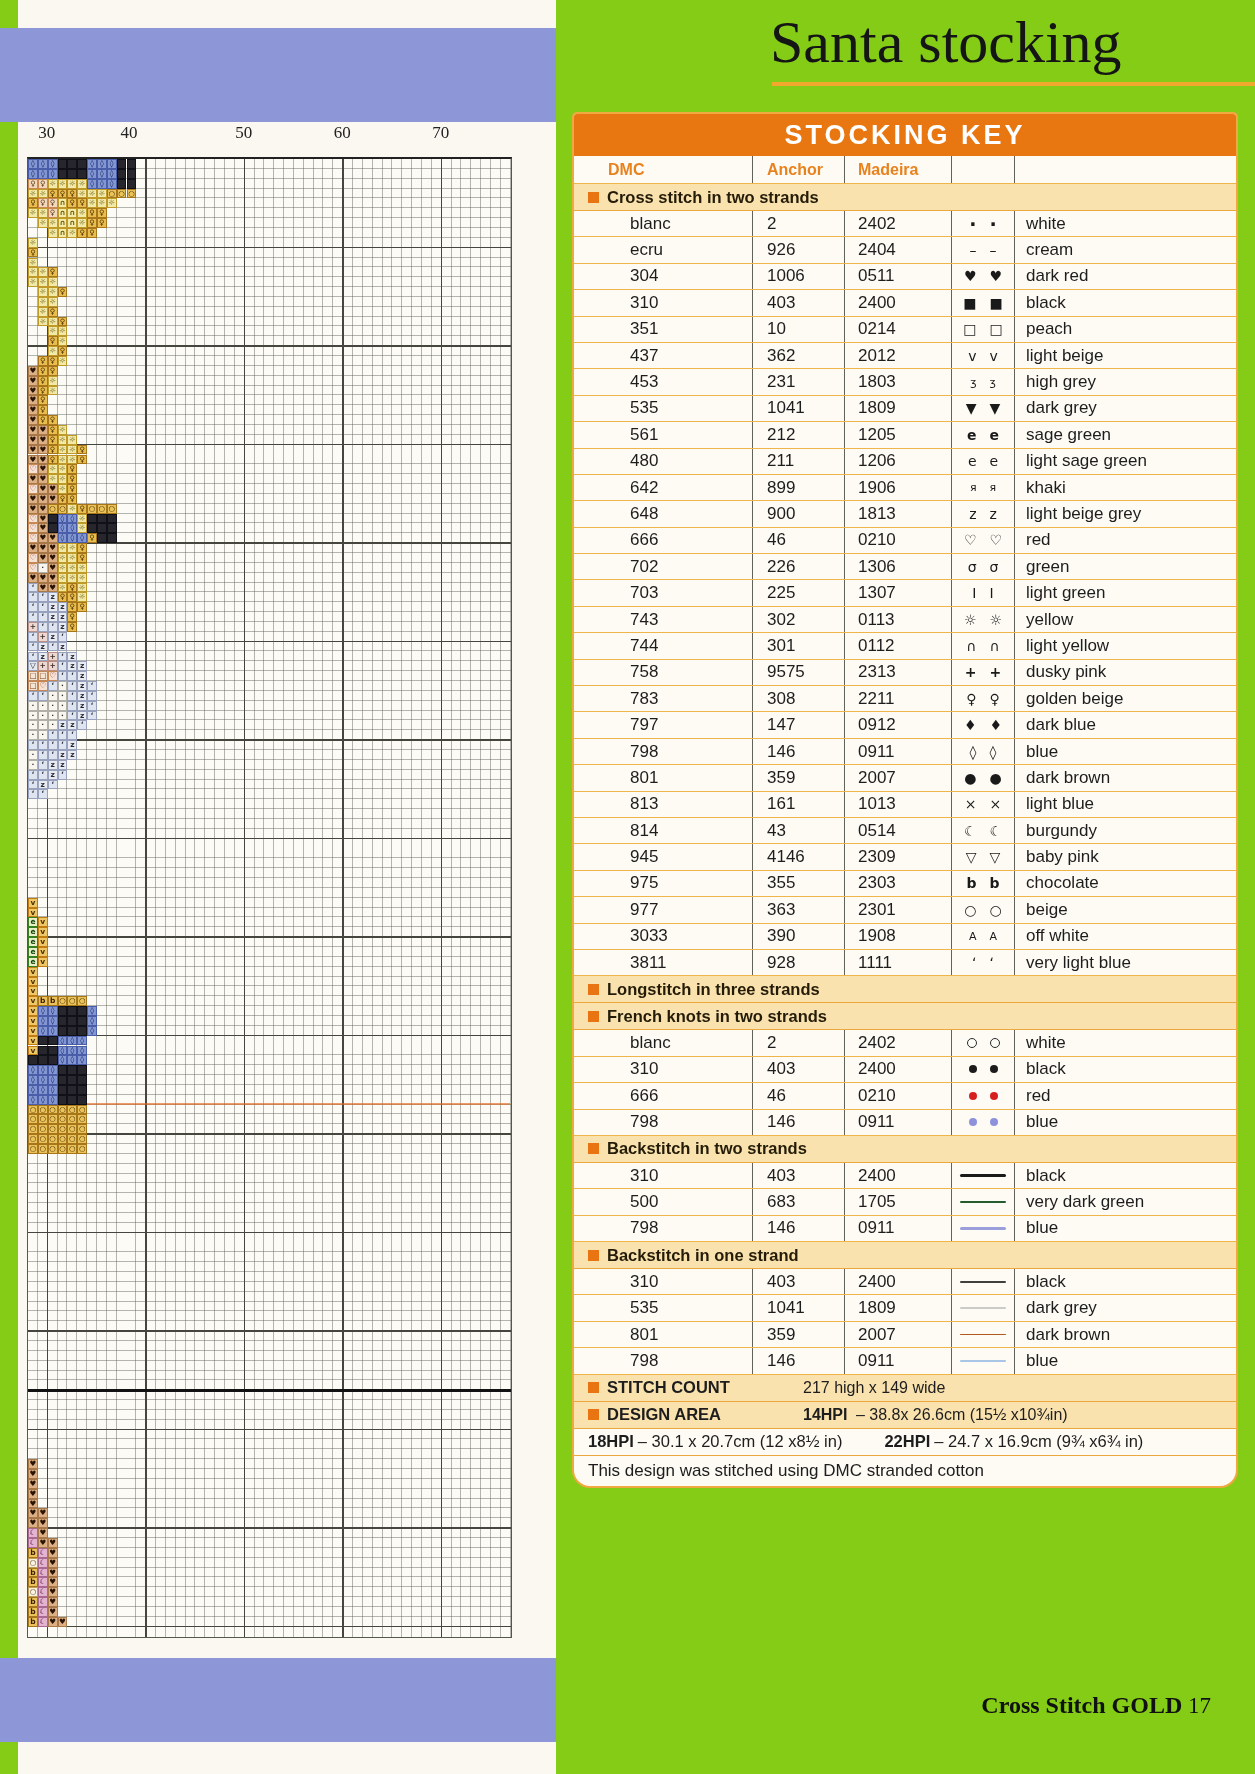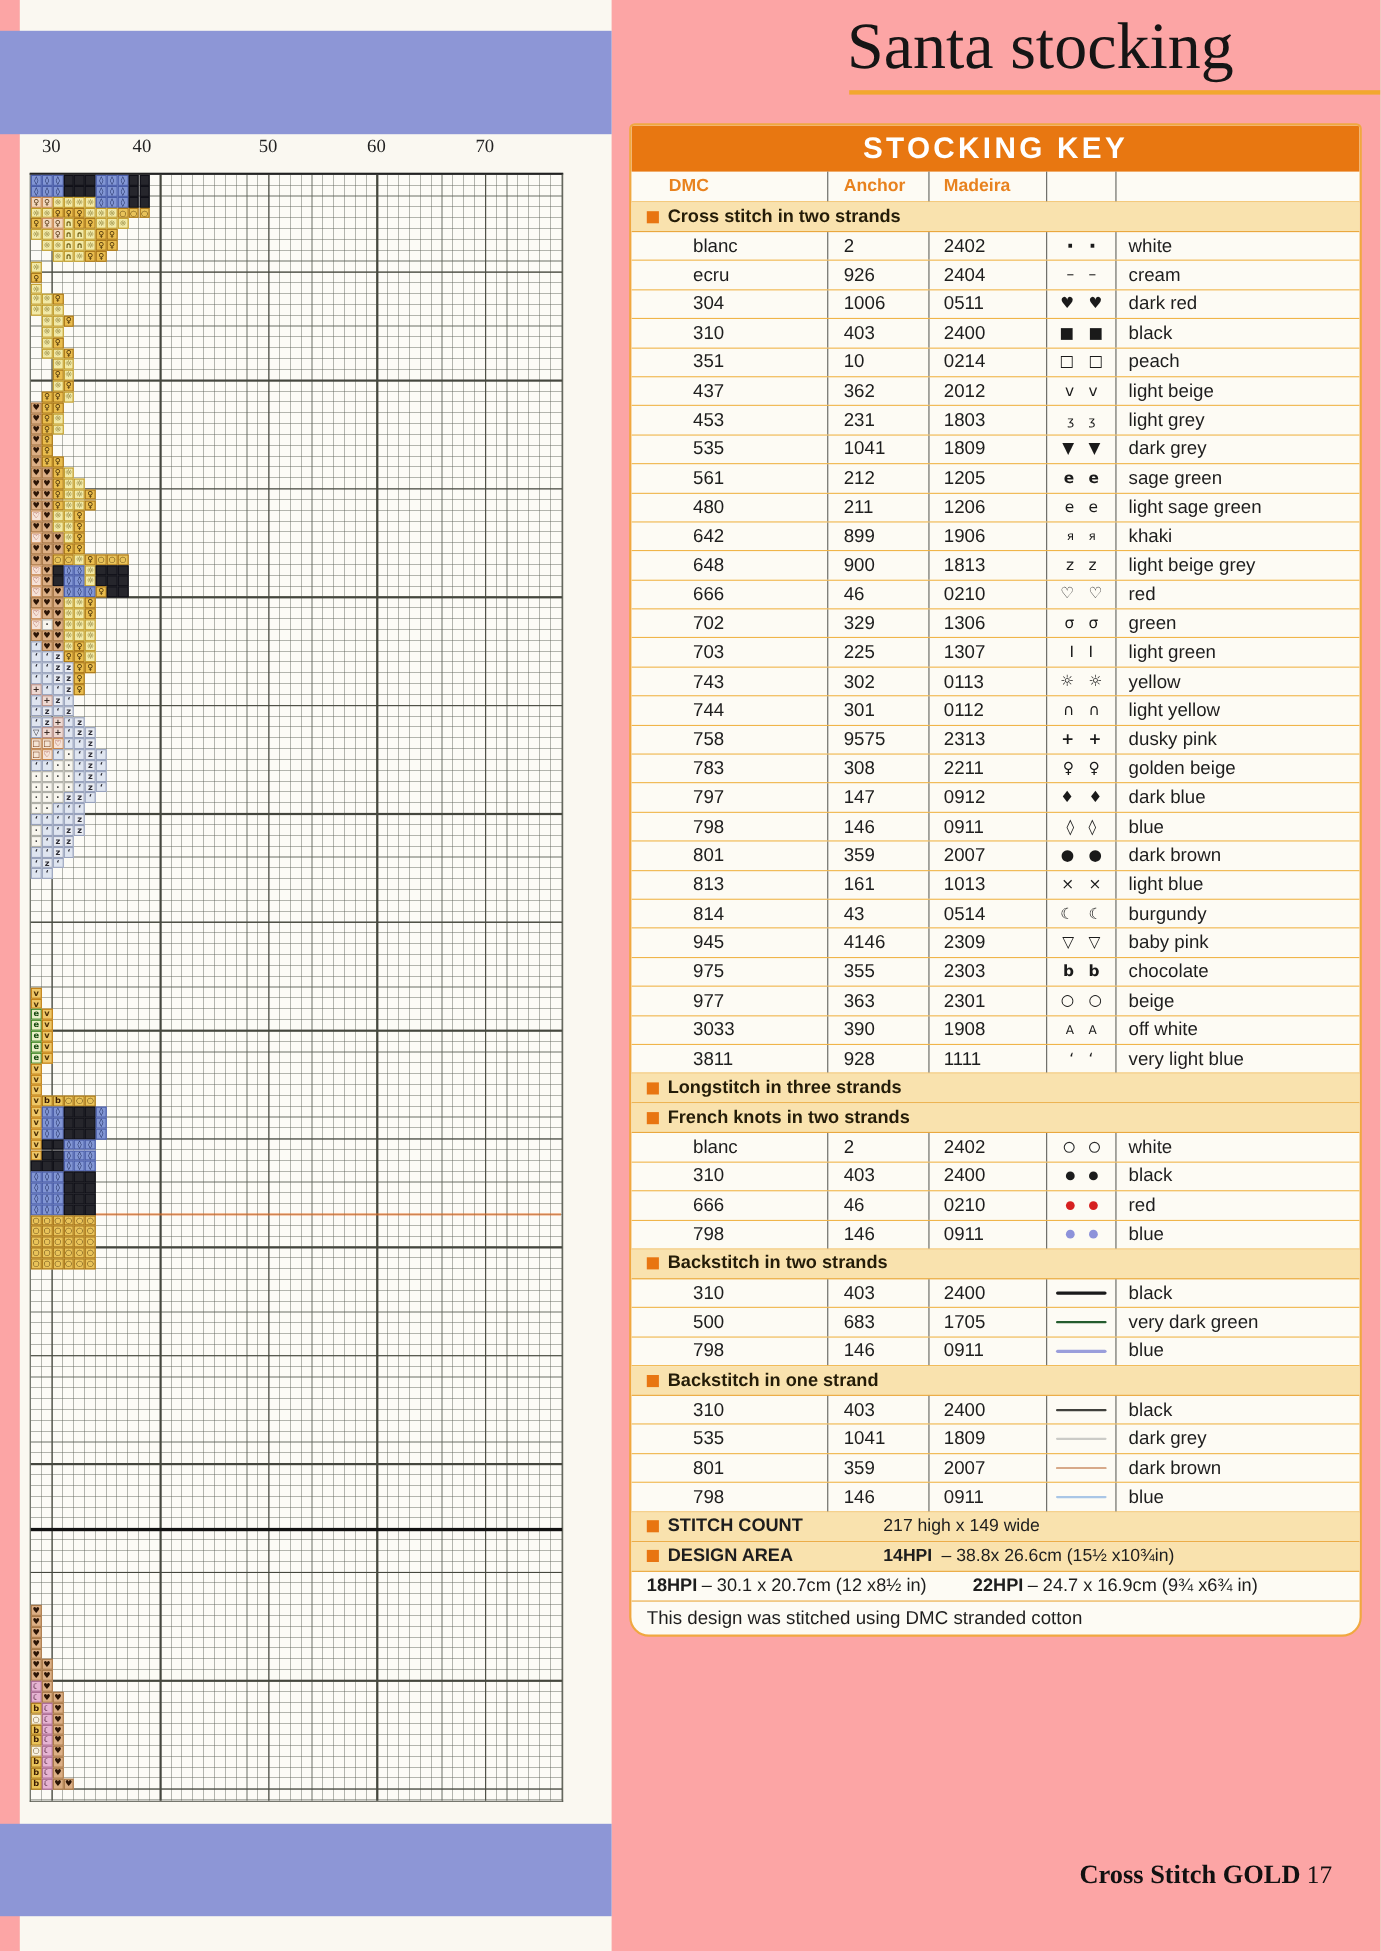--- a/index.html
+++ b/index.html
@@ -1,16 +1,16 @@
 <!DOCTYPE html>
 <html><head>
 <meta charset="utf-8">
 <style>
   html,body{margin:0;padding:0;background:#e9e5da;}
-  .page{position:relative;width:1255px;height:1774px;background:#fca5a5;overflow:hidden;
+  .page{position:relative;width:1255px;height:1774px;background:#84cc16;overflow:hidden;
         font-family:"Liberation Sans",sans-serif;color:#1d1d1d;}
   .paper-left{position:absolute;left:18px;top:0;width:538px;height:1774px;background:#faf8f1;}
   .band{position:absolute;left:0;width:556px;background:#8d96d6;}
   .band.top{top:28px;height:94px;}
   .band.bottom{top:1658px;height:84px;}
 
   
   .title{position:absolute;left:770px;top:8px;font-family:"Liberation Serif",serif;
          font-size:60px;color:#151515;white-space:nowrap;}
   .underline{position:absolute;left:772px;top:82px;width:483px;height:4px;background:#f2a72e;}
@@ -677,21 +677,21 @@
           <div class="kc kc4">light beige</div>
         </div>
         <div class="krow">
           <div class="kc kc0">453</div>
           <div class="kc kc1">231</div>
           <div class="kc kc2">1803</div>
           <div class="kc kc3">
             <span class="ksym sm">ʒ</span>
             <span class="ksym sm">ʒ</span>
           </div>
-          <div class="kc kc4">light grey</div>
+          <div class="kc kc4">high grey</div>
         </div>
         <div class="krow">
           <div class="kc kc0">535</div>
           <div class="kc kc1">1041</div>
           <div class="kc kc2">1809</div>
           <div class="kc kc3">
             <span class="ksym">▼</span>
             <span class="ksym">▼</span>
           </div>
           <div class="kc kc4">dark grey</div>
@@ -741,21 +741,21 @@
           <div class="kc kc1">46</div>
           <div class="kc kc2">0210</div>
           <div class="kc kc3">
             <span class="ksym">♡</span>
             <span class="ksym">♡</span>
           </div>
           <div class="kc kc4">red</div>
         </div>
         <div class="krow">
           <div class="kc kc0">702</div>
-          <div class="kc kc1">329</div>
+          <div class="kc kc1">226</div>
           <div class="kc kc2">1306</div>
           <div class="kc kc3">
             <span class="ksym">σ</span>
             <span class="ksym">σ</span>
           </div>
           <div class="kc kc4">green</div>
         </div>
         <div class="krow">
           <div class="kc kc0">703</div>
           <div class="kc kc1">225</div>

